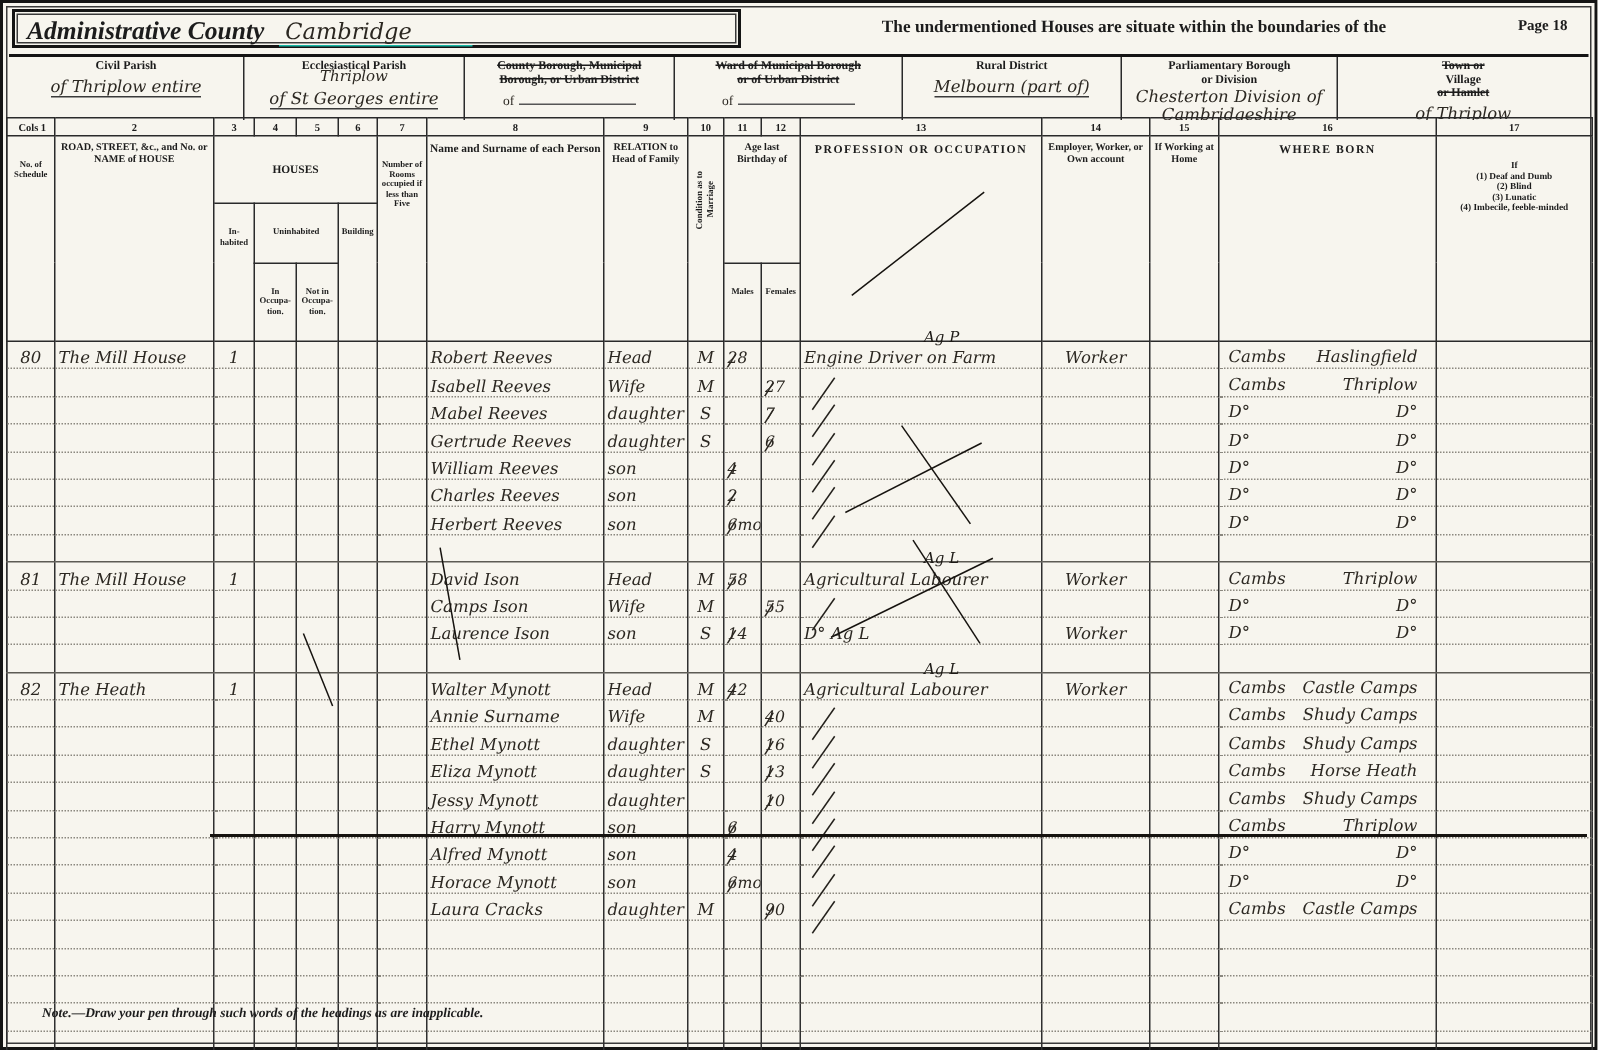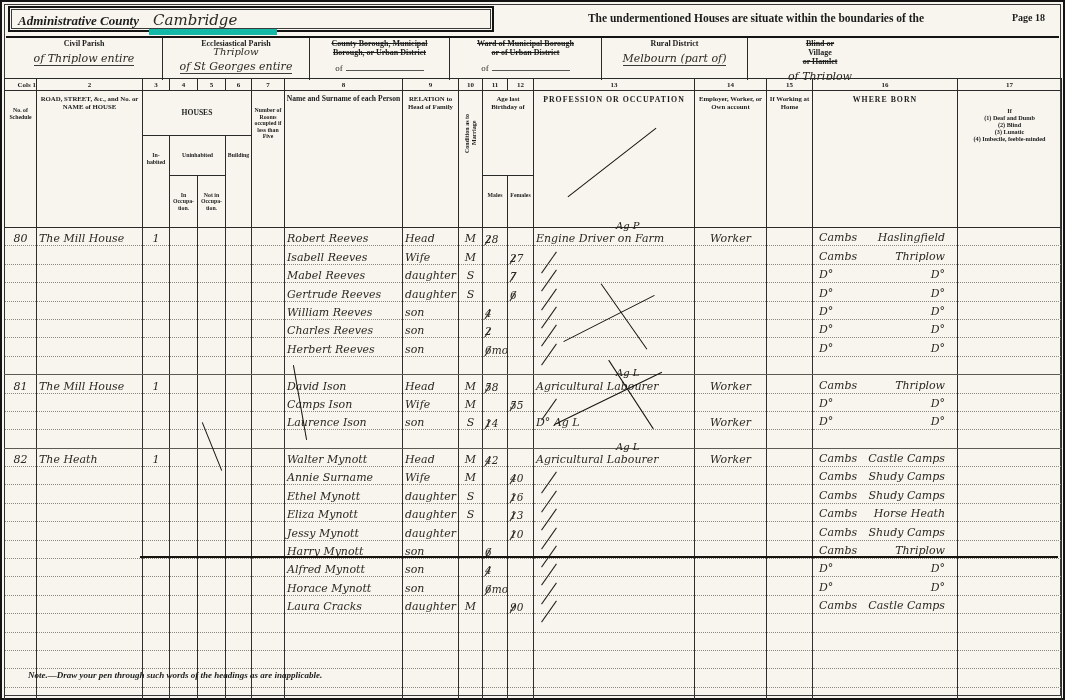--- a/index.html
+++ b/index.html
@@ -4,23 +4,23 @@
 <style>
   html,body{margin:0;padding:0;background:#e9e7df;}
   .sheet{position:relative;width:1065px;height:700px;background:#f7f5ee;
     font-family:"Liberation Serif",serif;color:#1c1c1c;overflow:hidden;
     box-shadow:inset 0 0 0 2px #141414, inset 0 0 0 4px #f7f5ee, inset 0 0 0 5px #3a3a3a;}
   
   .topband{position:absolute;left:6px;top:4px;right:6px;height:32px;}
   .county-box{position:absolute;left:2px;top:2px;width:486px;height:26px;
     border:2px solid #141414;box-shadow:inset 0 0 0 1px #f7f5ee, inset 0 0 0 2px #3a3a3a;
     padding:3px 8px 0 8px;box-sizing:border-box;white-space:nowrap;}
-  .county-label{font-weight:bold;font-style:italic;font-size:13px;}
+  .county-label{font-weight:bold;font-style:italic;font-size:17px;}
   .hw{font-family:"DejaVu Serif",serif;font-style:italic;color:#2b2721;}
-  .county-value{font-size:15px;margin-left:6px;border-bottom:6px solid #14b8a6;padding:0 40px 0 4px;}
+  .county-value{font-size:15px;margin-left:6px;border-bottom:1px solid #14b8a6;padding:0 40px 0 4px;}
   .situate{position:absolute;left:540px;top:8px;width:420px;text-align:center;
     font-weight:bold;font-size:11.5px;}
   .pageno{position:absolute;right:14px;top:8px;font-weight:bold;font-size:10px;}
   
   .district-band{position:absolute;left:6px;top:36px;right:6px;height:42px;
     border-top:2px solid #141414;display:flex;}
   .district-cell{box-sizing:border-box;border-right:1px solid #2a2a2a;
     padding:1px 3px;text-align:center;position:relative;overflow:hidden;}
   .district-cell:last-child{border-right:none;}
   .district-cell:nth-child(1){width:157px}.district-cell:nth-child(2){width:147px}
@@ -42,21 +42,21 @@
   col.c5{width:28px}col.c6{width:26px}col.c7{width:33px}col.c8{width:118px}
   col.c9{width:56px}col.c10{width:24px}col.c11{width:25px}col.c12{width:26px}
   col.c13{width:161px}col.c14{width:72px}col.c15{width:46px}col.c16{width:145px}
   col.c17{width:104px}
   .census th{border:1px solid #2a2a2a;font-weight:bold;padding:16px 1px;
     vertical-align:top;text-align:center;overflow:hidden;}
   .census td{border-left:1px solid #2f2f2f;border-right:1px solid #2f2f2f;
     border-bottom:1px dotted #8b887f;padding:0 2px;white-space:nowrap;
     overflow:hidden;position:relative;vertical-align:bottom;}
   tr.colnums th{font-size:7px;height:11px;vertical-align:middle;padding:0;}
-  tr.colnums th:first-child{text-align:right;padding-left:2px;}
+  tr.colnums th:first-child{text-align:center;padding-left:2px;}
   .h-tiny{font-size:5.8px;line-height:6.5px;font-weight:bold;}
   .h-small{font-size:6.8px;line-height:7.5px;font-weight:bold;}
   .h-med{font-size:7.6px;line-height:8.5px;font-weight:bold;}
   .h-caps{font-size:7.8px;letter-spacing:1px;font-weight:bold;}
   th.group{height:12px;vertical-align:middle;}
   th.pad-top{padding-top:4px;}
   .vert{writing-mode:vertical-rl;transform:rotate(180deg);font-size:6px;
     line-height:7px;margin:0 auto;height:52px;display:inline-block;}
   .infirm{text-align:left;font-size:6.2px;line-height:7px;font-weight:bold;padding-left:2px;}
   .infirm-title{text-align:center;}
@@ -105,21 +105,22 @@
     <div class="situate">The undermentioned Houses are situate within the boundaries of the</div>
     <div class="pageno">Page 18</div>
   </div>
 
   <div class="district-band">
       <div class="district-cell"><div class="district-label"><span>Civil Parish</span></div><div class="hw district-value">of Thriplow entire</div></div>
       <div class="district-cell"><div class="district-label"><span>Ecclesiastical Parish</span></div><div class="hw pre-val">Thriplow</div><div class="hw district-value">of St Georges entire</div></div>
       <div class="district-cell"><div class="district-label"><span class="struck">County Borough, Municipal</span><br><span class="struck">Borough, or Urban District</span></div><div class="hw district-value of-line of-plain">of</div></div>
       <div class="district-cell"><div class="district-label"><span class="struck">Ward of Municipal Borough</span><br><span class="struck">or of Urban District</span></div><div class="hw district-value of-line of-plain">of</div></div>
       <div class="district-cell"><div class="district-label"><span>Rural District</span></div><div class="hw district-value">Melbourn (part of)</div></div>
-      <div class="district-cell"><div class="district-label"><span class="struck">Blind or</span><br><span>Village</span><br><span class="struck">or Hamlet</span></div><div class="hw district-value">of Thriplow</div></div>
+      <div class="district-cell"><div class="district-label"><span>Parliamentary Borough</span><br><span>or Division</span></div><div class="hw district-value">Chesterton Division of Cambridgeshire</div></div>
+      <div class="district-cell"><div class="district-label"><span class="struck">Town or</span><br><span>Village</span><br><span class="struck">or Hamlet</span></div><div class="hw district-value">of Thriplow</div></div>
     </div>
 
   <table class="census">
     <colgroup>
       <col class="c1">
         <col class="c2">
         <col class="c3">
         <col class="c4">
         <col class="c5">
       <col class="c6">

